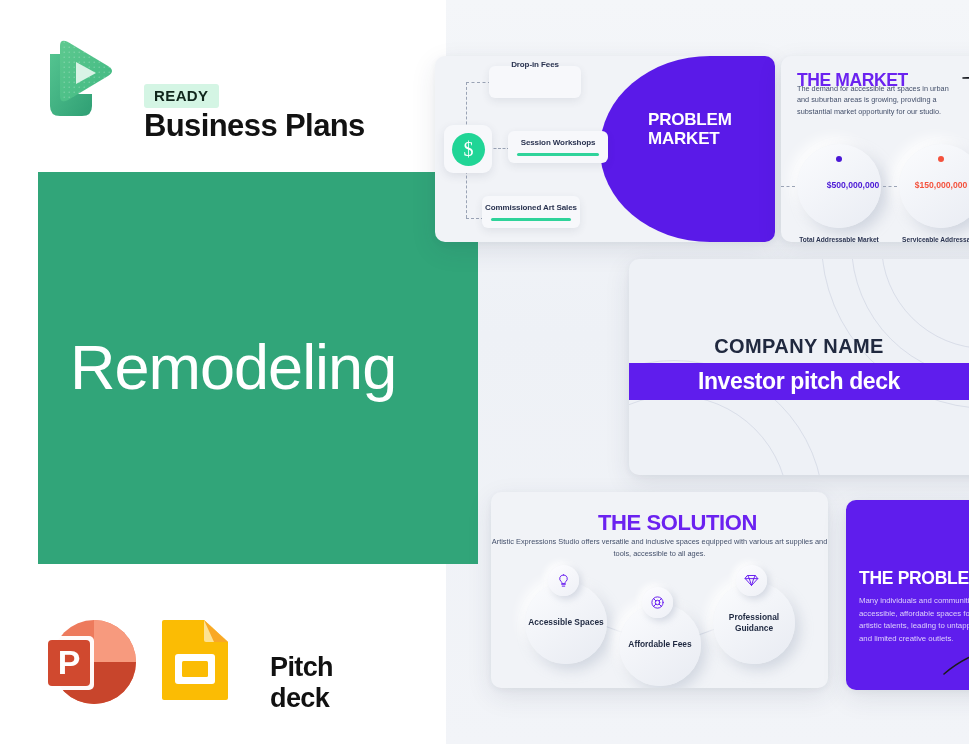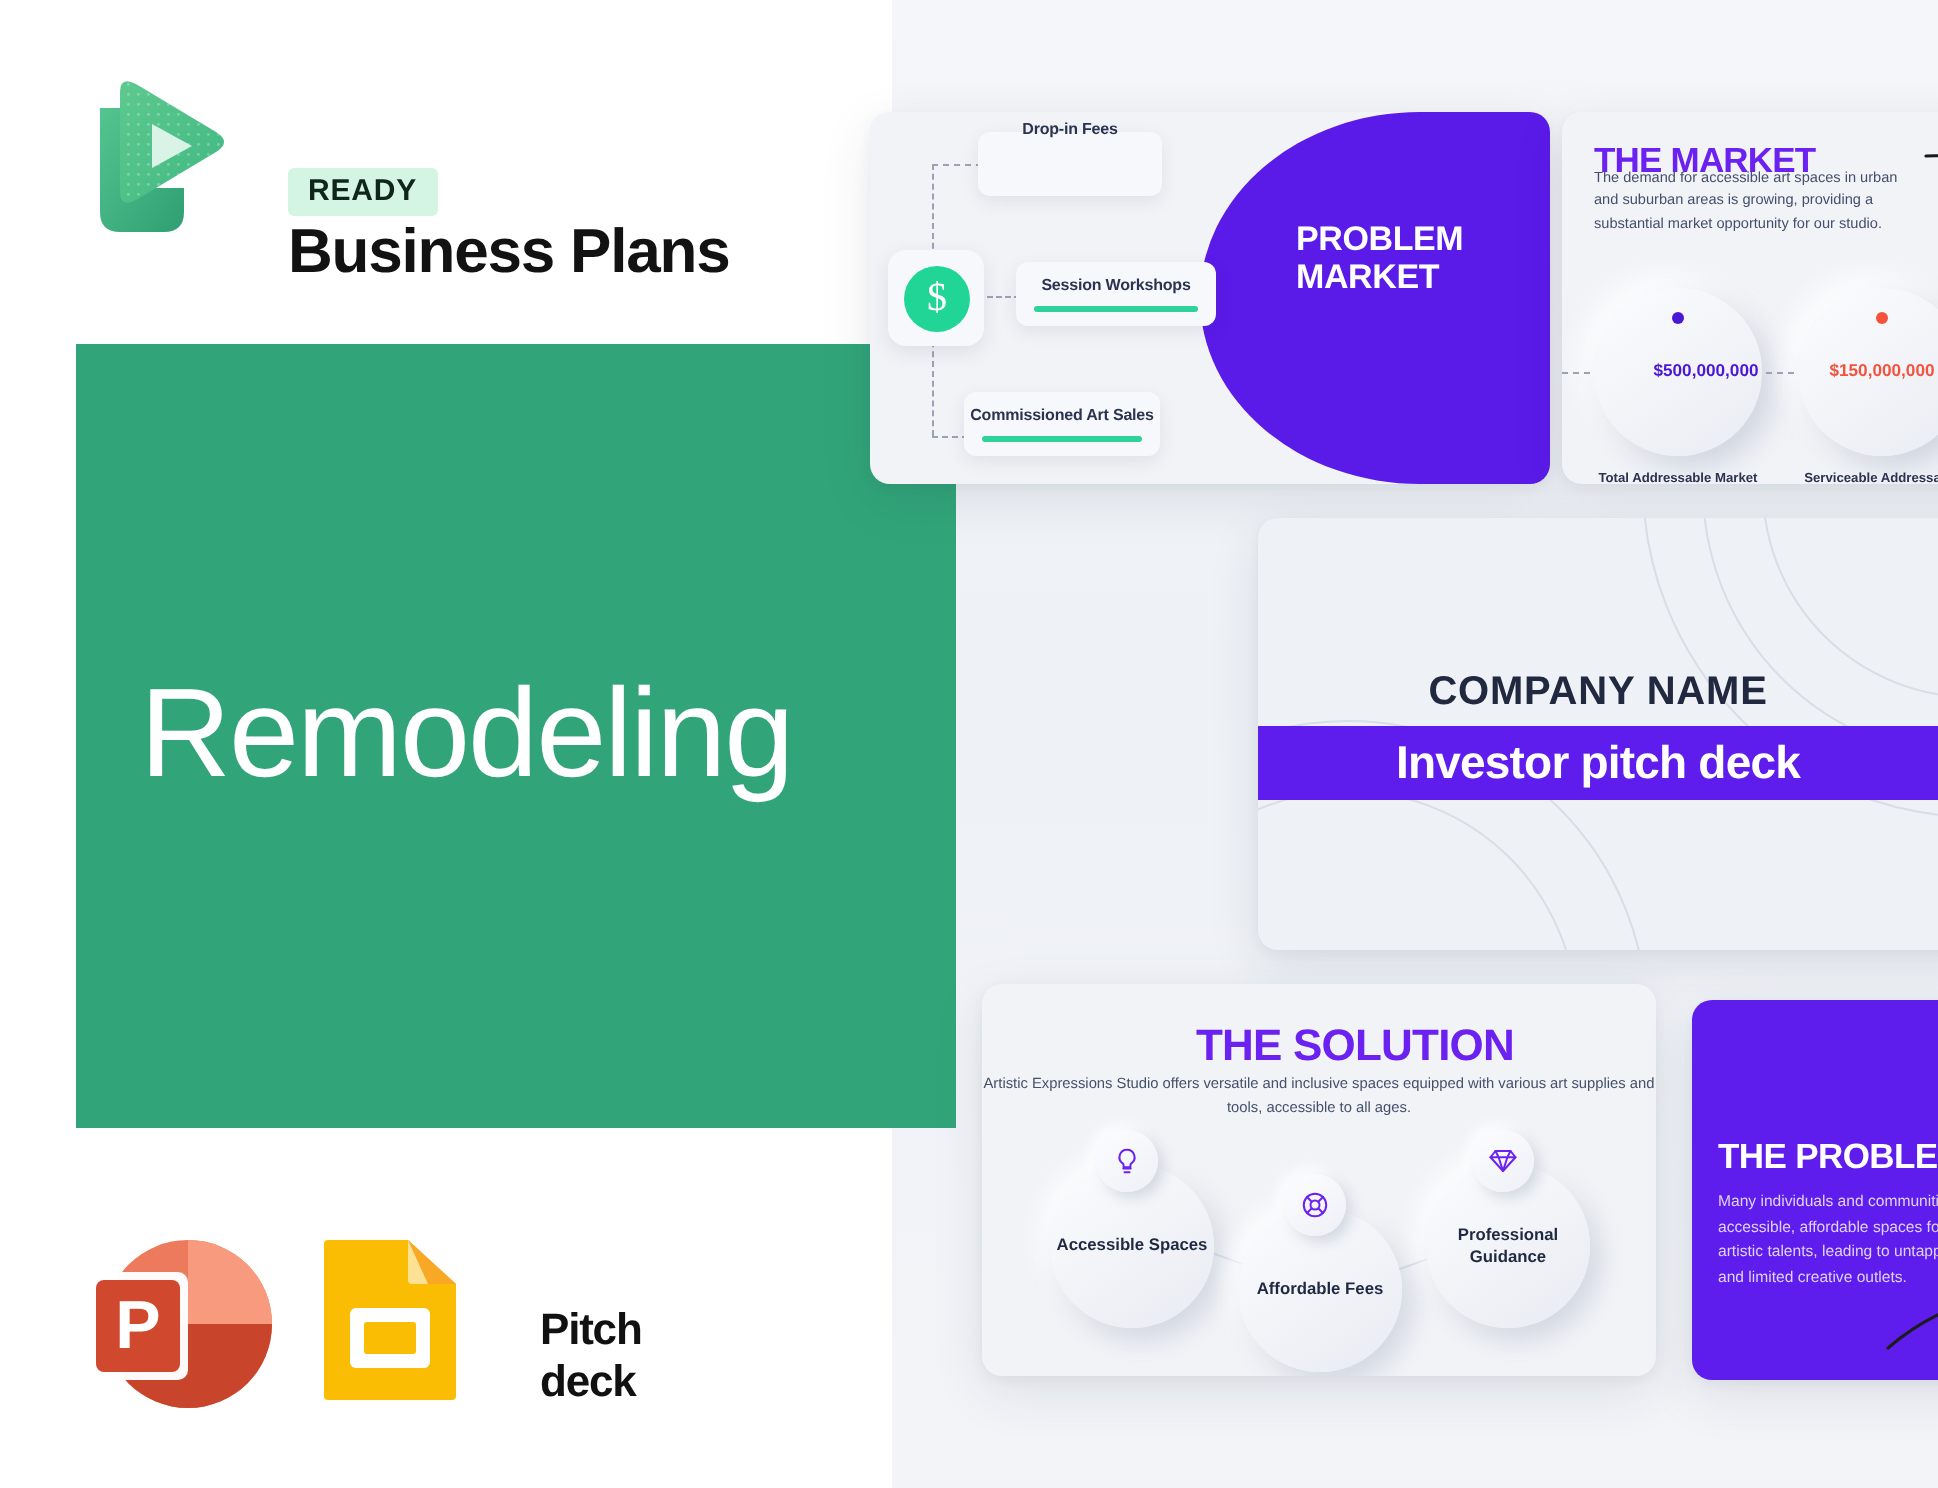--- a/index.html
+++ b/index.html
@@ -47,21 +47,21 @@
     font-size:63px; font-weight:400; color:#ffffff;
     letter-spacing:-1px; line-height:1;
   }
 
   
   .fmt-row { position:absolute; left:40px; top:612px; height:96px; }
   .ppt-icon { position:absolute; left:0px; top:4px; width:96px; height:88px; }
   .slides-icon { position:absolute; left:118px; top:6px; width:74px; height:84px; }
   .fmt-label {
     position:absolute; left:230px; top:40px;
-    font-size:22px; font-weight:700; color:#111; letter-spacing:-0.6px;
+    font-size:27px; font-weight:700; color:#111; letter-spacing:-0.6px;
   }
 
   
   .slide {
     position:absolute;
     background:#f1f3f7;
     border-radius:10px;
     box-shadow:0 8px 26px rgba(40,50,80,0.10), 0 2px 6px rgba(40,50,80,0.05);
     overflow:hidden;
   }

